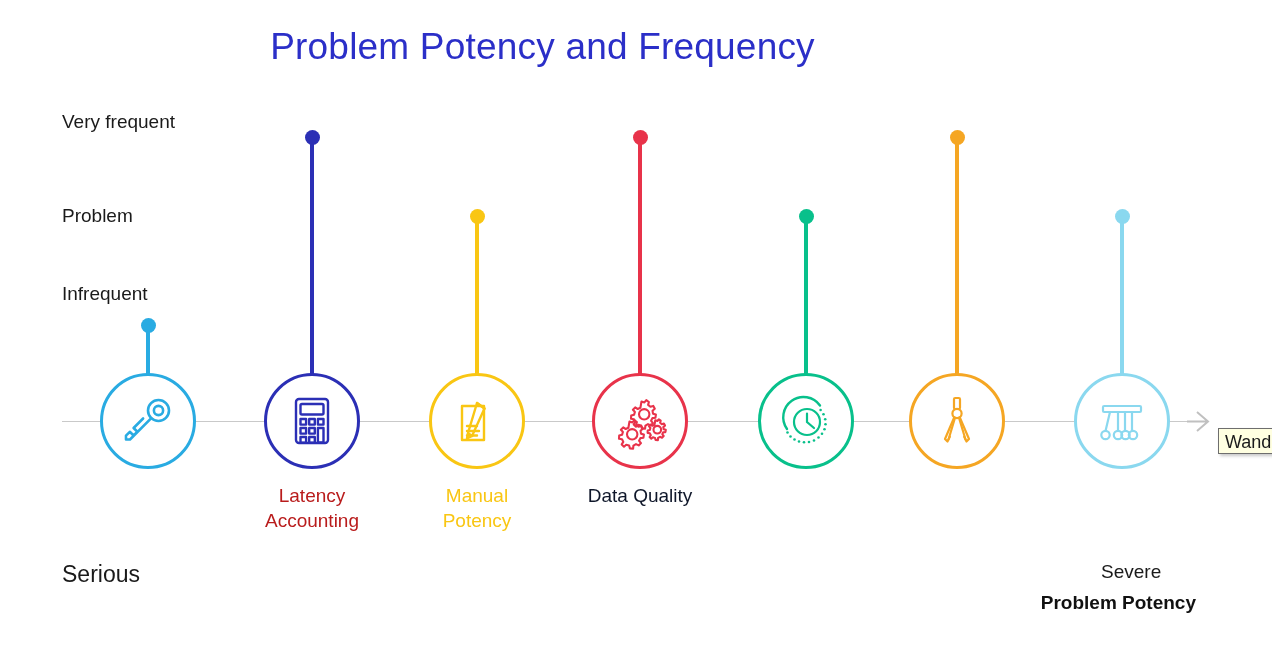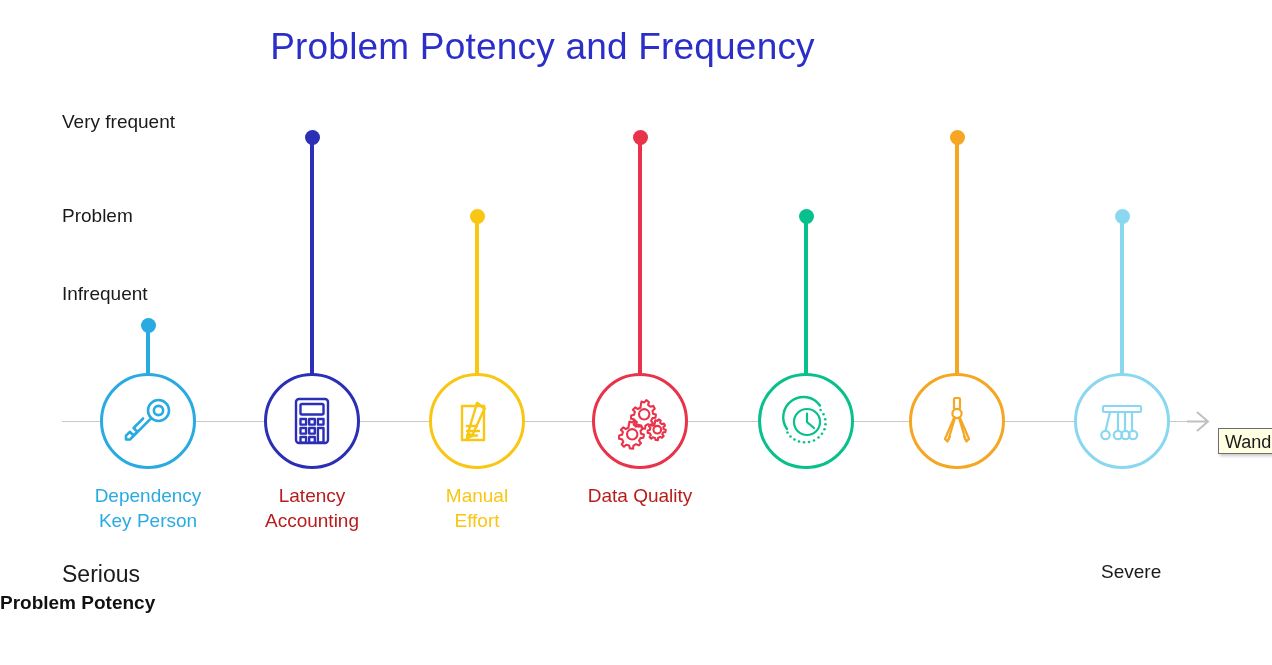--- a/index.html
+++ b/index.html
@@ -120,21 +120,21 @@
     top: 561px;
     font-size: 19px;
     color: #1a1a1a;
     white-space: nowrap;
   }
   #x-axis-title {
     position: absolute;
     left: 0;
     top: 592px;
     width: 1196px;
-    text-align: left;
+    text-align: right;
     font-size: 19px;
     font-weight: bold;
     color: #111111;
     white-space: nowrap;
   }
 
   
   #tooltip {
     position: absolute;
     left: 1218px;
@@ -171,22 +171,20 @@
   <div class="stem" style="top:324px;height:52px;background:#29ABE2"></div>
   <div class="bubble" style="border-color:#29ABE2">
     <svg width="58" height="58" viewBox="0 0 58 58">
       <g fill="none" stroke="#29ABE2" stroke-width="2.6" stroke-linejoin="round" stroke-linecap="round">
         <circle cx="39.5" cy="18.5" r="10.5"></circle>
         <circle cx="39.5" cy="18.5" r="4.6"></circle>
         <path d="M32.3 26.2 L11 47.5 L7 47.5 L7 43.6 L10.8 39.8 L14.6 43.5 L18.4 39.7 L14.6 36 L24.1 26.5"></path>
       </g>
     </svg>
   </div>
-  <div class="item-label" style="color:#29ABE2">Dependency
-Key Person</div>
 </div>
 
 <div class="item" style="left:212px">
   <div class="dot" style="top:130px;background:#2B2FB5"></div>
   <div class="stem" style="top:136px;height:240px;background:#2B2FB5"></div>
   <div class="bubble" style="border-color:#2B2FB5">
     <svg width="58" height="58" viewBox="0 0 58 58">
       <g fill="none" stroke="#2B2FB5" stroke-width="2.4" stroke-linejoin="round">
         <rect x="13" y="7" width="32" height="44" rx="3"></rect>
         <rect x="17.5" y="12" width="23" height="10.5" rx="1.5"></rect>
@@ -213,39 +211,39 @@
       <g fill="none" stroke="#F9C613" stroke-width="2.4" stroke-linejoin="round" stroke-linecap="round">
         <path d="M14 14 L36 14 L36 48 L14 48 Z"></path>
         <path d="M19 34 H29 M19 39 H31 M19 43.5 H29"></path>
         <path d="M29 11 L36.5 16.5 L24 44 L19 46.5 L20 41 Z"></path>
         <path d="M29 11 L36.5 16.5"></path>
         <path d="M20.2 41.2 L24.2 43.9"></path>
       </g>
     </svg>
   </div>
   <div class="item-label" style="color:#F9C613">Manual
-Effort</div>
+Potency</div>
 </div>
 
 <div class="item" style="left:540px">
   <div class="dot" style="top:130px;background:#E8334A"></div>
   <div class="stem" style="top:136px;height:240px;background:#E8334A"></div>
   <div class="bubble" style="border-color:#E8334A">
     <svg width="58" height="58" viewBox="0 0 58 58">
       <g fill="none" stroke="#E8334A" stroke-width="2.1" stroke-linejoin="round">
         <path d="M30.5 9.5 l2.9 .9 1.9-2.3 2.6 1.9 -.8 2.9 2.3 1.9 2.9-.9 1.5 2.9 -2.3 1.9 .5 3 2.9 .9 -.5 3.2 -3 .3 -1.3 2.7 1.9 2.3 -2.3 2.3 -2.7-1.3 -2.6 1.5 -.3 3 -3.2 -.2 -.8-2.9 -2.9-.8 -2.2 2 -2.3-2.3 1.6-2.5 -1.3-2.7 -3-.4 .2-3.2 2.9-.8 .8-2.9 -2-2.2 2.3-2.3 2.5 1.6 2.7-1.3Z"></path>
         <circle cx="33.2" cy="22.3" r="5.2"></circle>
         <path d="M18.5 29.5 l2.9 .9 1.9-2.3 2.6 1.9 -.8 2.9 2.3 1.9 2.9-.9 1.5 2.9 -2.3 1.9 .5 3 2.9 .9 -.5 3.2 -3 .3 -1.3 2.7 1.9 2.3 -2.3 2.3 -2.7-1.3 -2.6 1.5 -.3 3 -3.2-.2 -.8-2.9 -2.9-.8 -2.2 2 -2.3-2.3 1.6-2.5 -1.3-2.7 -3-.4 .2-3.2 2.9-.8 .8-2.9 -2-2.2 2.3-2.3 2.5 1.6 2.7-1.3Z"></path>
         <circle cx="21.2" cy="42.3" r="5.2"></circle>
         <path d="M44.3 28.3 l2.1 .7 1.4-1.7 1.9 1.4 -.6 2.1 1.7 1.4 2.1-.7 1.1 2.1 -1.7 1.4 .4 2.2 2.1 .6 -.4 2.3 -2.2 .2 -.9 2 1.4 1.7 -1.7 1.7 -2-.9 -1.9 1.1 -.2 2.2 -2.3-.1 -.6-2.1 -2.1-.6 -1.6 1.4 -1.7-1.6 1.2-1.9 -1-2 -2.2-.3 .1-2.3 2.1-.6 .6-2.1 -1.4-1.6 1.6-1.7 1.9 1.2 2-1Z"></path>
         <circle cx="46.3" cy="37.7" r="3.8"></circle>
       </g>
     </svg>
   </div>
-  <div class="item-label" style="color:#b91c1c">Data Quality</div>
+  <div class="item-label" style="color:#0f172a">Data Quality</div>
 </div>
 
 <div class="item" style="left:706px">
   <div class="dot" style="top:209px;background:#08C08B"></div>
   <div class="stem" style="top:215px;height:161px;background:#08C08B"></div>
   <div class="bubble" style="border-color:#08C08B">
     <svg width="64" height="64" viewBox="0 0 64 64">
       <g fill="none" stroke="#08C08B" stroke-linecap="round">
         <circle cx="33" cy="33" r="13" stroke-width="2.2"></circle>
         <path d="M33 24.5 V33 L40 39" stroke-width="2.2"></path>

